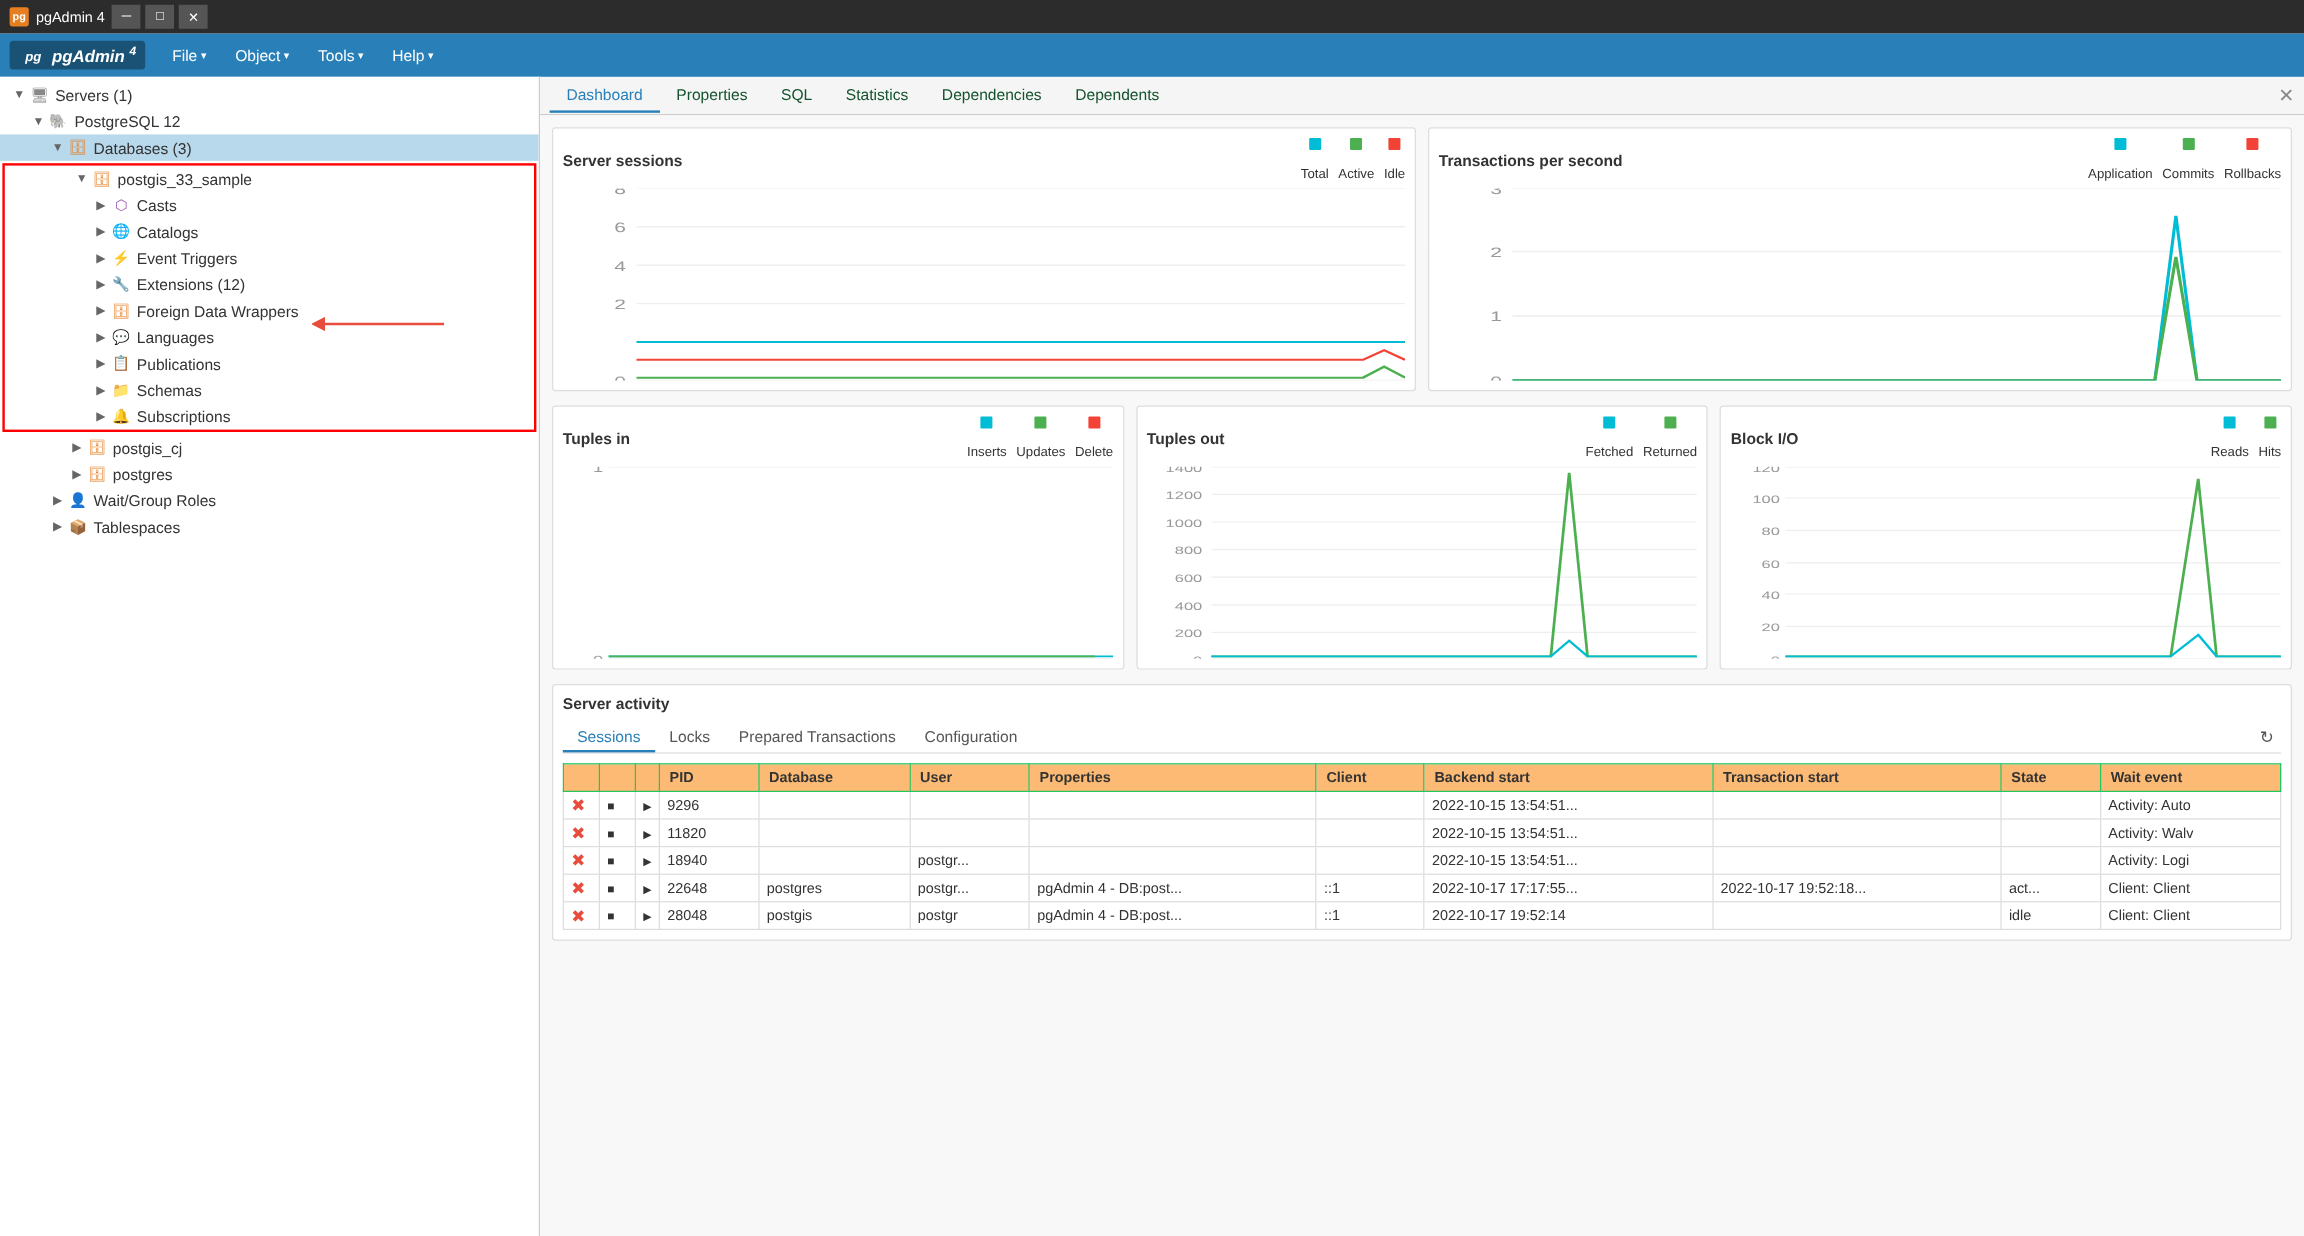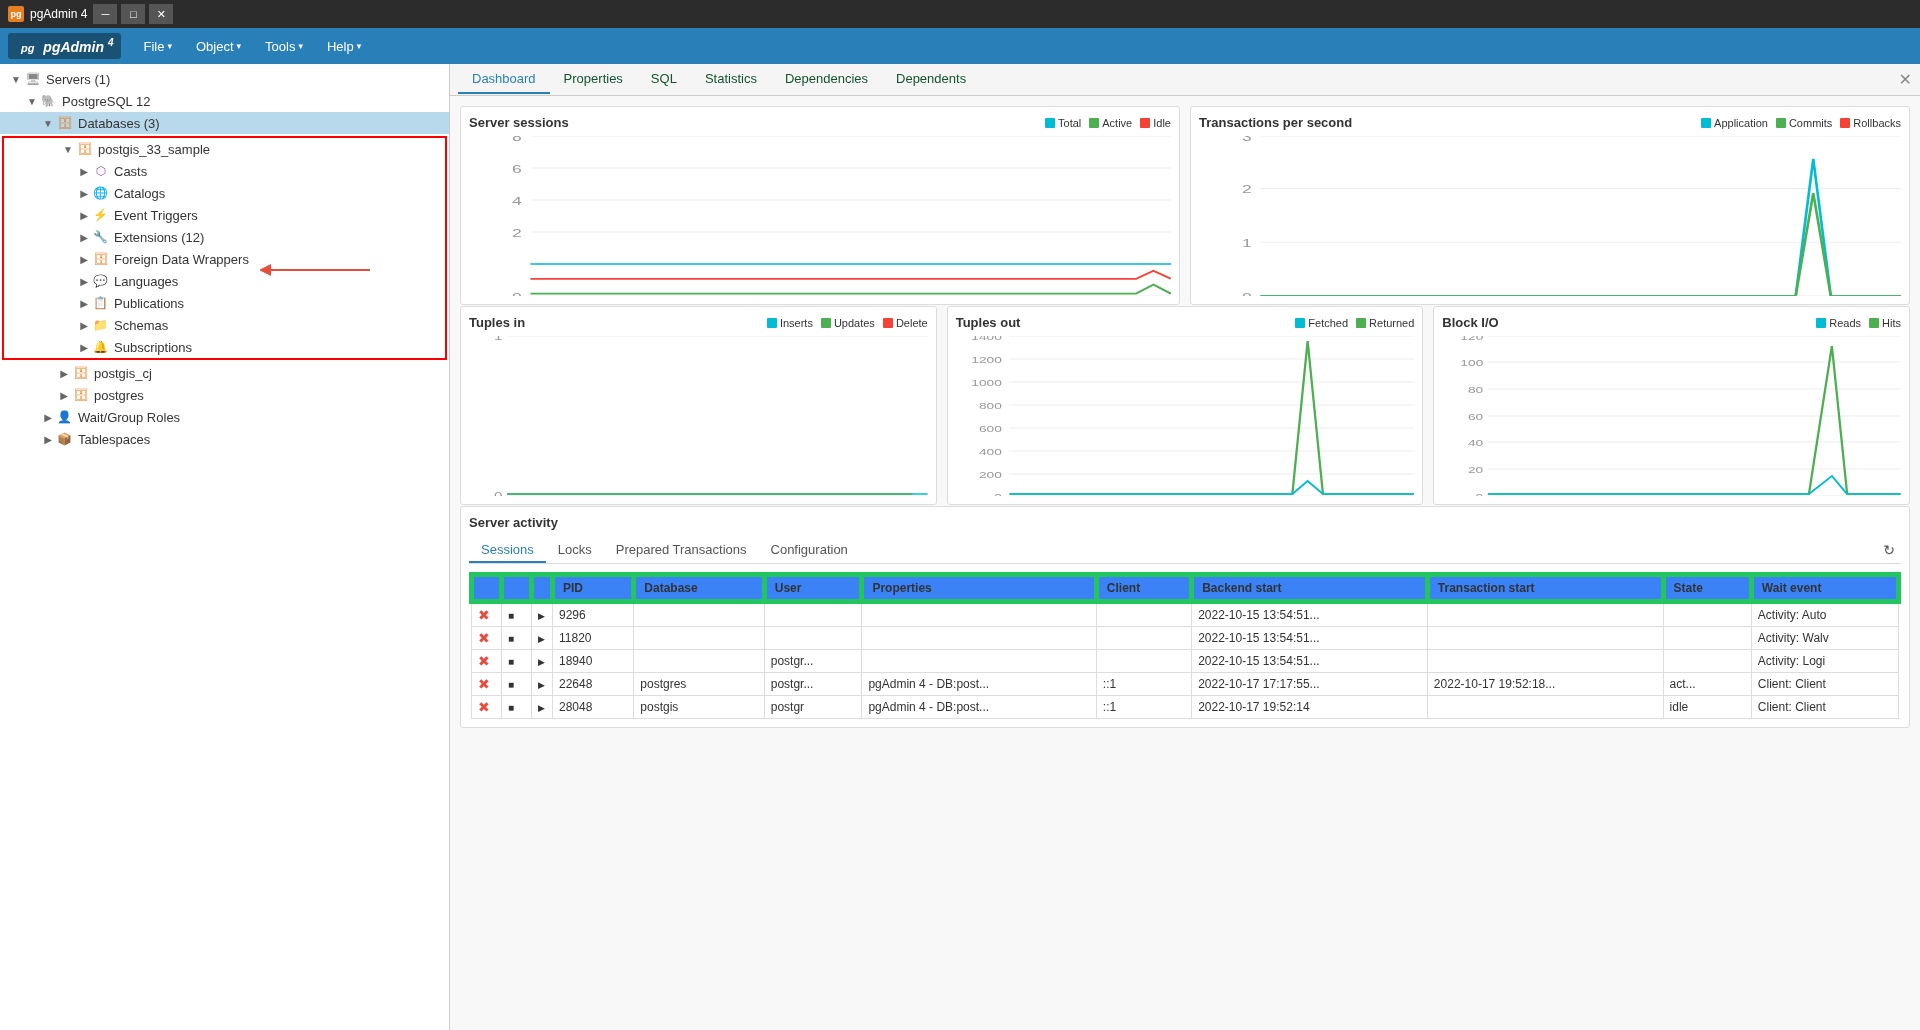--- a/index.html
+++ b/index.html
@@ -44,43 +44,43 @@
     
     .tab-bar { background: #f5f5f5; border-bottom: 1px solid #ccc; display: flex; align-items: center; padding: 0 8px; height: 32px; }
     .tab { padding: 6px 14px; cursor: pointer; font-size: 13px; border-bottom: 2px solid transparent; color: #14532d; }
     .tab.active { color: #2980b9; border-bottom-color: #2980b9; font-weight: 500; }
     .close-panel-btn { margin-left: auto; background: none; border: none; cursor: pointer; font-size: 16px; color: #888; }
 
     
     .dashboard { flex: 1; overflow-y: auto; padding: 10px; background: #f8f8f8; }
 
     
-    .charts-row { display: flex; gap: 10px; margin-bottom: 1px; }
+    .charts-row { display: flex; gap: 10px; margin-bottom: 12px; }
     .chart-panel { background: #fff; border: 1px solid #ddd; border-radius: 3px; flex: 1; padding: 8px; }
     .chart-header { display: flex; align-items: center; justify-content: space-between; margin-bottom: 6px; }
     .chart-title { font-weight: bold; font-size: 13px; color: #333; }
     .chart-legend { display: flex; gap: 8px; align-items: center; font-size: 11px; }
-    .legend-item { display: flex; align-items: center; gap: 3px; }
+    .legend-item { display: flex; align-items: center; gap: 14px; flex-direction: column; }
     .legend-dot { width: 10px; height: 10px; border-radius: 1px; }
 
     .chart-area { position: relative; height: 160px; }
 
     
     .server-activity { background: #fff; border: 1px solid #ddd; border-radius: 3px; padding: 8px; }
     .activity-title { font-weight: bold; font-size: 13px; margin-bottom: 8px; }
     .activity-tabs { display: flex; border-bottom: 1px solid #ddd; margin-bottom: 8px; }
     .activity-tab { padding: 4px 12px; cursor: pointer; font-size: 13px; border-bottom: 2px solid transparent; color: #555; }
     .activity-tab.active { color: #2980b9; border-bottom-color: #2980b9; }
     .activity-toolbar { display: flex; justify-content: space-between; align-items: center; margin-bottom: 6px; }
     .search-box { border: 1px solid #ccc; padding: 4px 8px; width: 280px; font-size: 12px; color: #999; border-radius: 3px; }
     .refresh-btn { width: 24px; height: 24px; background: none; border: none; cursor: pointer; font-size: 14px; color: #555; }
 
     
     .activity-table { width: 100%; border-collapse: collapse; font-size: 12px; }
-    .activity-table th { background: #3b82f6; border: 5px solid #22c55e; padding: 4px 8px; text-align: left; font-weight: 600; color: #333; white-space: nowrap; }
+    .activity-table th { background: #fdba74; border: 1px solid #22c55e; padding: 4px 8px; text-align: left; font-weight: 600; color: #333; white-space: nowrap; }
     .activity-table td { border: 1px solid #ddd; padding: 3px 6px; color: #333; white-space: nowrap; overflow: hidden; max-width: 150px; text-overflow: ellipsis; }
 
     
     .chart-svg { width: 100%; height: 100%; }
   </style>
 </head>
 <body>
 
 <div class="titlebar">
   <div class="titlebar-icon">pg</div>

